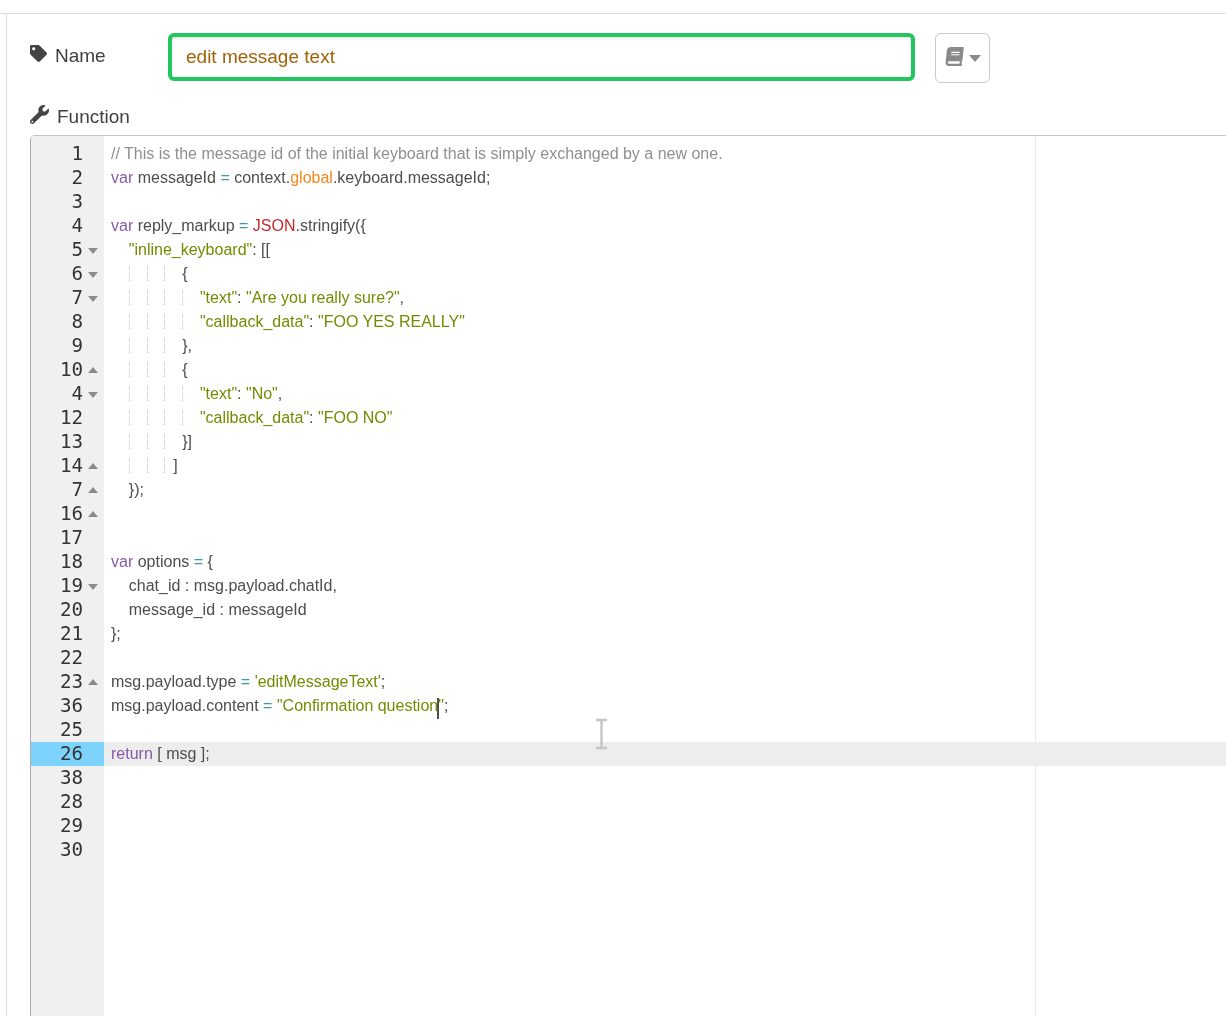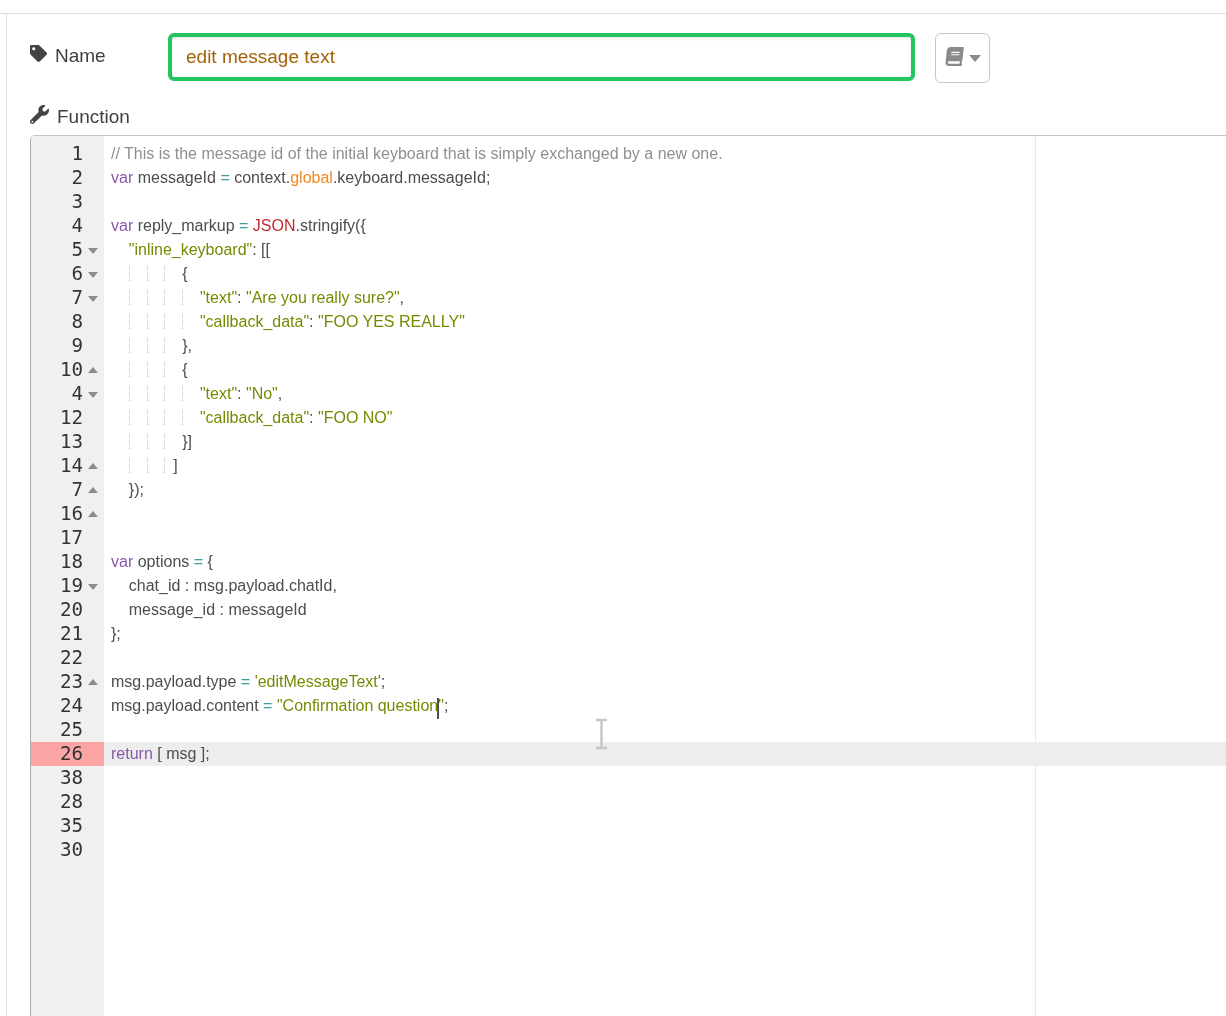--- a/index.html
+++ b/index.html
@@ -25,21 +25,21 @@
       border-top:7px solid #8a8a8a;}
 
   
   .editor{position:absolute;left:30px;top:135px;width:1196px;height:881px;box-sizing:content-box;
       border-top:1px solid #c5c5c5;border-left:1px solid #adadad;border-radius:5px 0 0 0;
       background:#fff;overflow:hidden;}
   .print-margin{position:absolute;left:1004px;top:0;bottom:0;width:1px;background:#e8e8e8;z-index:0;}
   .active-band{position:absolute;left:73px;right:0;height:24px;background:#ededed;z-index:1;}
   .gutter{position:absolute;left:0;top:0;bottom:0;width:73px;background:#f0f0f0;z-index:3;padding-top:6px;box-sizing:border-box;}
   .gr{height:24px;display:flex;}
-  .gr.active{background:#fca5a5;}
+  .gr.active{background:#7dd3fc;}
   .gr .num{width:52px;text-align:right;font-family:"DejaVu Sans Mono",monospace;font-size:19.2px;
       line-height:24px;color:#333;}
   .gr .fw{width:21px;position:relative;cursor:pointer;}
   .fw.open::after{content:"";position:absolute;left:5px;top:10px;width:0;height:0;
       border-left:5px solid transparent;border-right:5px solid transparent;border-top:6px solid #8c8c8c;}
   .fw.close::after{content:"";position:absolute;left:5px;top:9px;width:0;height:0;
       border-left:5px solid transparent;border-right:5px solid transparent;border-bottom:6px solid #8c8c8c;}
 
   .code{position:absolute;left:80px;top:6px;z-index:2;}
   .cl{height:24px;line-height:24px;white-space:pre;font-family:Liberation Sans, sans-serif;
@@ -181,41 +181,41 @@
         </div>
         <div class="gr">
           <span class="num">22</span>
           <span class="fw"></span>
         </div>
         <div class="gr">
           <span class="num">23</span>
           <span class="fw close"></span>
         </div>
         <div class="gr">
-          <span class="num">24</span>
+          <span class="num">36</span>
           <span class="fw"></span>
         </div>
         <div class="gr">
           <span class="num">25</span>
           <span class="fw"></span>
         </div>
         <div class="gr active">
           <span class="num">26</span>
           <span class="fw"></span>
         </div>
         <div class="gr">
           <span class="num">38</span>
           <span class="fw"></span>
         </div>
         <div class="gr">
           <span class="num">28</span>
           <span class="fw"></span>
         </div>
         <div class="gr">
-          <span class="num">35</span>
+          <span class="num">29</span>
           <span class="fw"></span>
         </div>
         <div class="gr">
           <span class="num">30</span>
           <span class="fw"></span>
         </div>
       </div>
     <div class="code" id="code">
         <div class="cl"><span class="tc">// This is the message id of the initial keyboard that is simply exchanged by a new one.</span></div>
         <div class="cl"><span class="tk">var</span><span class="tt"> messageId </span><span class="to">=</span><span class="tt"> context.</span><span class="tl">global</span><span class="tt">.keyboard.messageId;</span></div>

